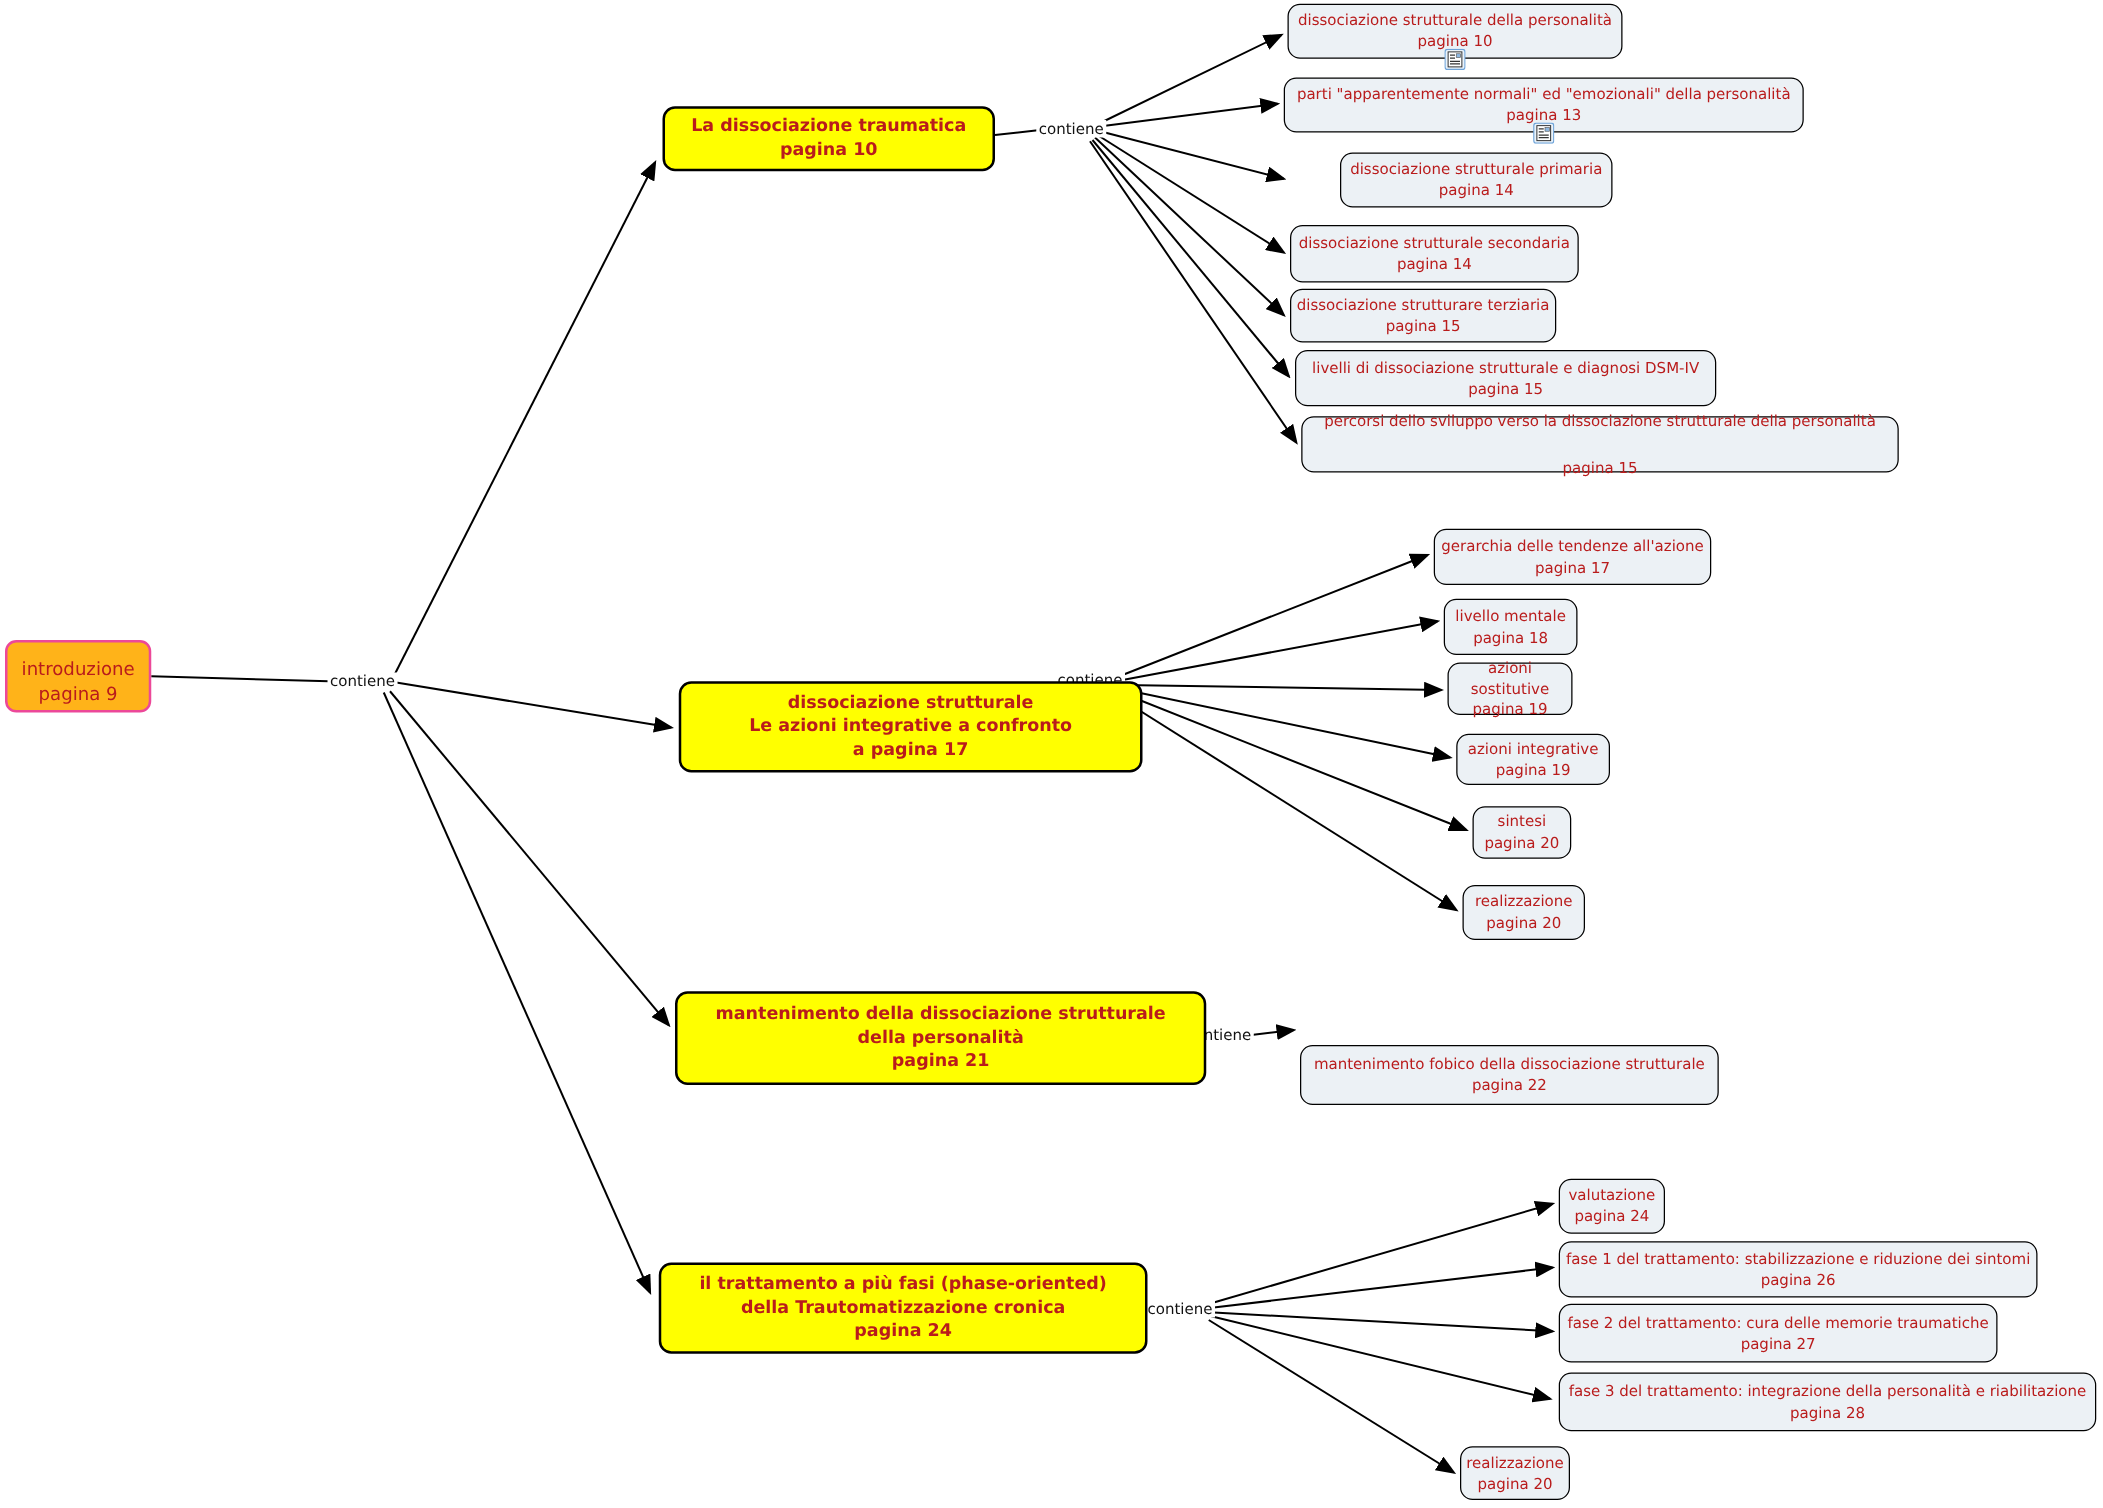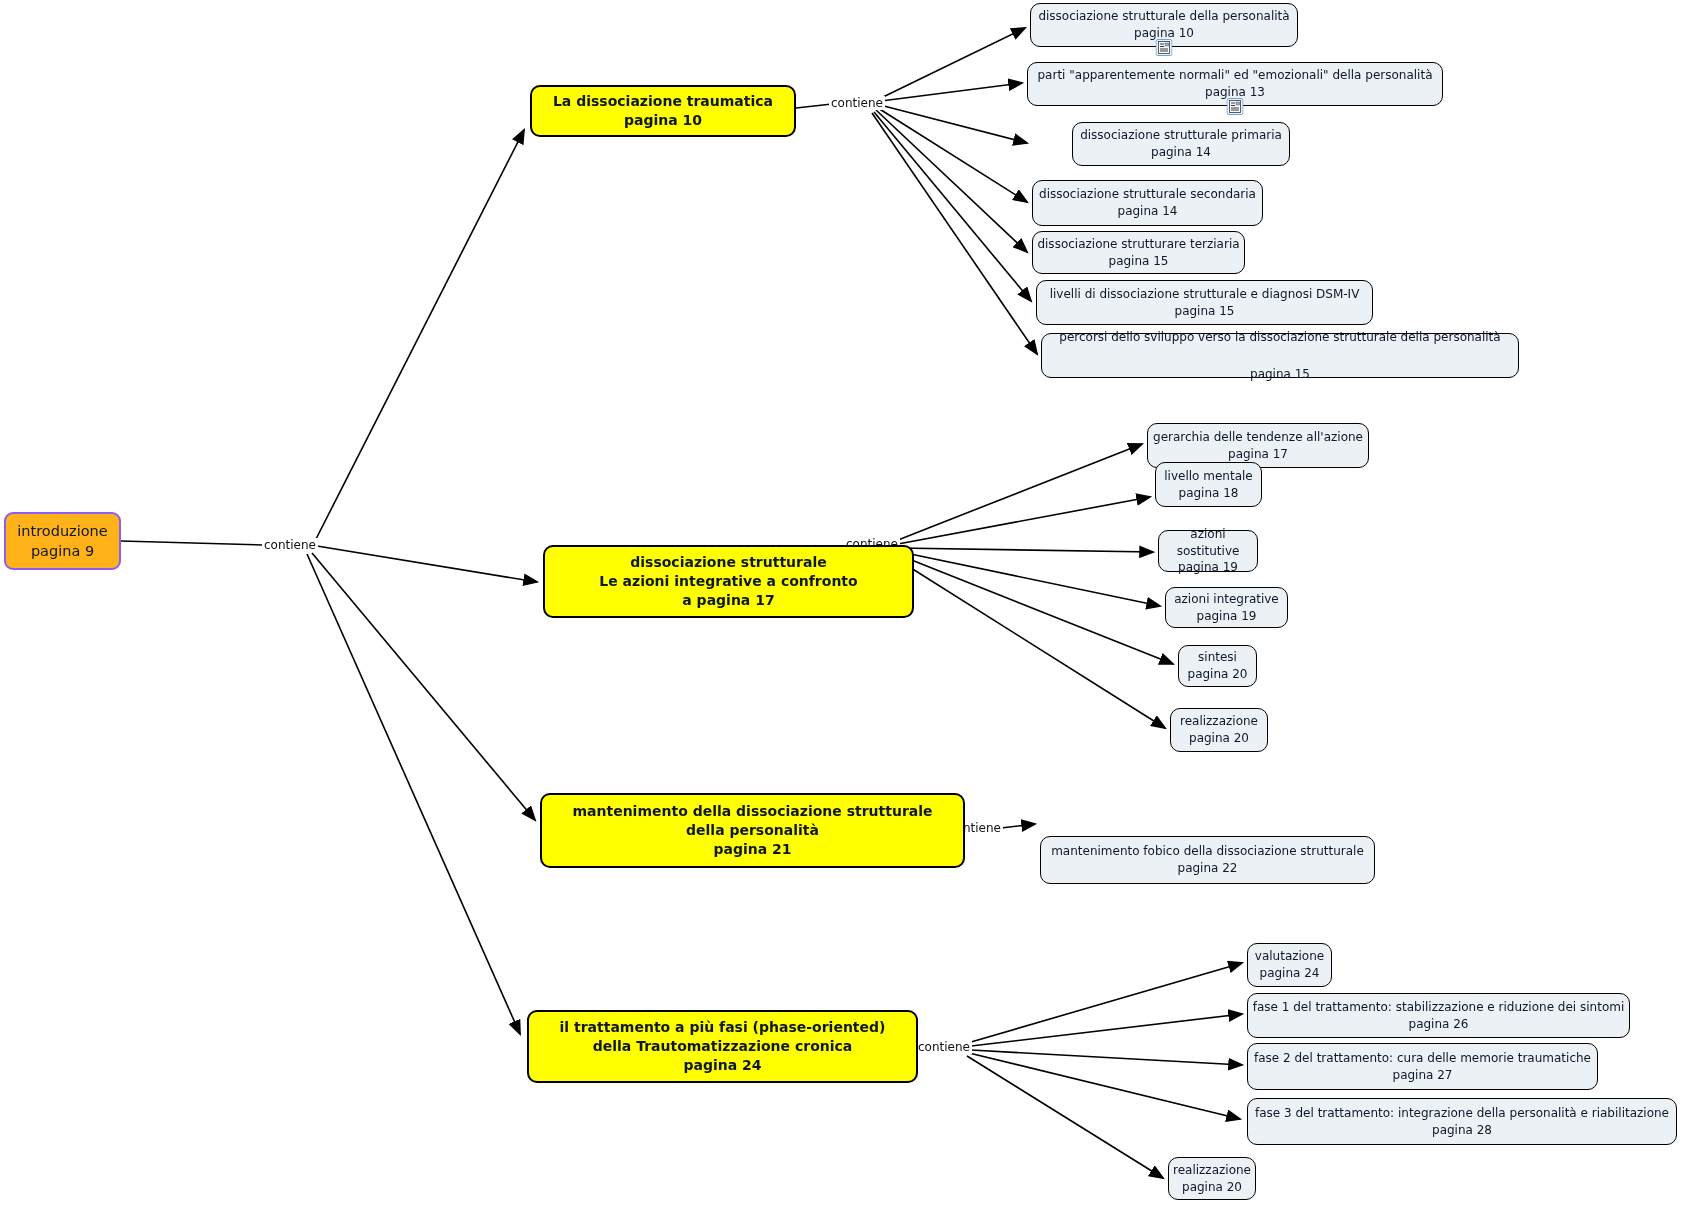--- a/index.html
+++ b/index.html
@@ -11,44 +11,45 @@
     overflow:hidden;
   }
   #edges{position:absolute;left:0;top:0;z-index:0;}
   .node{
     position:absolute;
     box-sizing:border-box;
     display:flex;flex-direction:column;
     justify-content:center;align-items:center;
     text-align:center;
     z-index:2;
-    color:#0f172a;
+    color:#b91c1c;
   }
   .node .node-line{width:100%;line-height:1.38;}
   .leaf-node{
     background:#ECF1F5;
     border:1.6px solid #000000;
     border-radius:10px;
     font-size:12px;
     padding:2px 4px;
   }
   .topic-node{
     background:#FFFF00;
     border:2px solid #000000;
     border-radius:10px;
     font-size:14px;
     font-weight:bold;
     padding:2px 4px;
   }
   .root-node{
     background:#FFB319;
-    border:2px solid #8b5cf6;
+    border:2px solid #ec4899;
     border-radius:9px;
     font-size:14.5px;
     padding:2px 4px;
+    justify-content:flex-end;
   }
   .link-label{
     position:absolute;
     transform:translate(-50%,-50%);
     font-size:12px;
     color:#111;
     background:#ffffff;
     padding:0 2px;
     z-index:1;
     white-space:nowrap;
@@ -160,21 +161,21 @@
       <div class="node topic-node" style="left: 543px; top: 545px; width: 371px; height: 73px;">
         <div class="node-line">dissociazione strutturale</div>
         <div class="node-line">Le azioni integrative a confronto</div>
         <div class="node-line">a pagina 17</div>
       </div>
       <div class="link-label" style="left: 872px; top: 544px;"><span>contiene</span></div>
       <div class="node leaf-node" style="left: 1147px; top: 423px; width: 222px; height: 45px;">
         <div class="node-line">gerarchia delle tendenze all'azione</div>
         <div class="node-line">pagina 17</div>
       </div>
-      <div class="node leaf-node" style="left: 1155px; top: 462px; width: 107px; height: 45px;">
+      <div class="node leaf-node" style="left: 1155px; top: 479px; width: 107px; height: 45px;">
         <div class="node-line">livello mentale</div>
         <div class="node-line">pagina 18</div>
       </div>
       <div class="node leaf-node" style="left: 1158px; top: 530px; width: 100px; height: 42px;">
         <div class="node-line">azioni sostitutive</div>
         <div class="node-line">pagina 19</div>
       </div>
       <div class="node leaf-node" style="left: 1165px; top: 587px; width: 123px; height: 41px;">
         <div class="node-line">azioni integrative</div>
         <div class="node-line">pagina 19</div>

